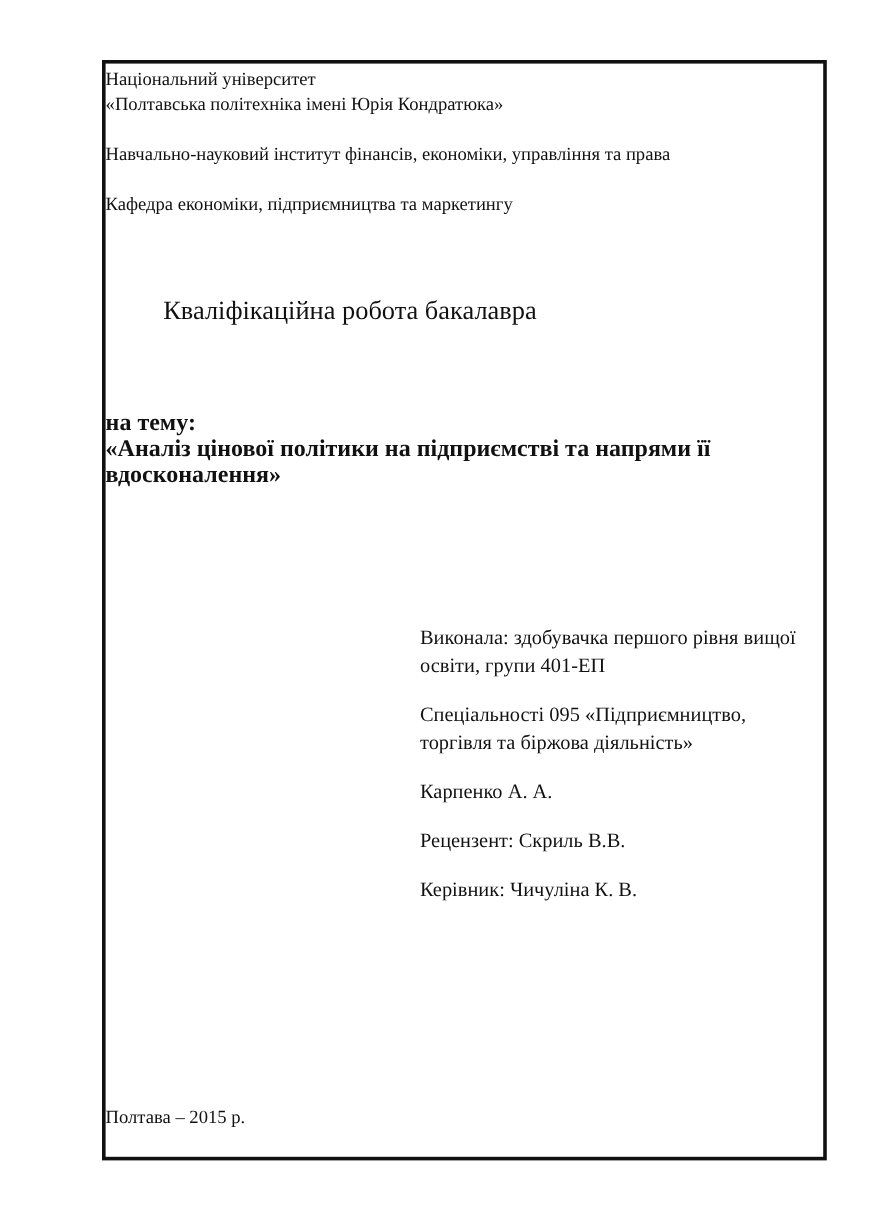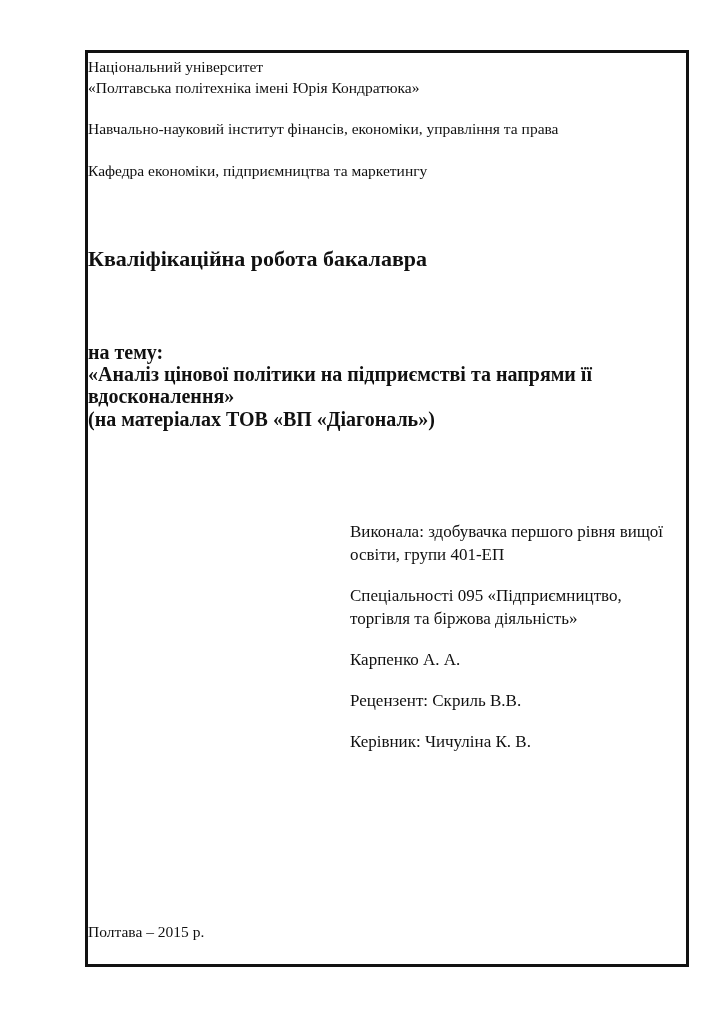--- a/index.html
+++ b/index.html
@@ -1,40 +1,39 @@
 <!DOCTYPE html>
 <html><head>
   <meta charset="utf-8">
   <style>
     html, body { margin: 0; padding: 0; background: #ffffff; }
     body { width: 724px; height: 1024px; position: relative; overflow: hidden;
            font-family: "Liberation Serif", "DejaVu Serif", serif; color: #111; }
     .frame { position: absolute; left: 85px; top: 50px; width: 598px; height: 911px;
              border: 3px solid #111; box-sizing: content-box; }
     .line { position: absolute; left: 0; right: 12px; text-align: left; font-size: 15.5px; line-height: 20px; white-space: nowrap; }
-    .title { font-size: 22px; font-weight: bold; line-height: 26px; }
+    .title { font-size: 22px; font-weight: normal; line-height: 26px; padding-left: 48px; }
     .topic { font-size: 20px; font-weight: bold; line-height: 23px; }
     .info { position: absolute; left: 262px; width: 340px; font-size: 17px; line-height: 23px; }
     .info p { margin: 0; }
   </style>
 </head>
 <body>
 
 <div class="frame">
   <div class="line" style="top:4px">Національний університет</div>
   <div class="line" style="top:25px">«Полтавська політехніка імені Юрія Кондратюка»</div>
   <div class="line" style="top:66px">Навчально-науковий інститут фінансів, економіки, управління та права</div>
   <div class="line" style="top:108px">Кафедра економіки, підприємництва та маркетингу</div>
 
   <div class="line title" style="top:193px">Кваліфікаційна робота бакалавра</div>
 
   <div class="line topic" style="top:288px">на тему:</div>
   <div class="line topic" style="top:310px">«Аналіз цінової політики на підприємстві та напрями її</div>
   <div class="line topic" style="top:332px">вдосконалення»</div>
-  <div class="line topic" style="top:355px">(на матеріалах ТОВ «ВП «Діагональ»)</div>
 
   <div class="info" style="top:467px">
     <p>Виконала: здобувачка першого рівня вищої</p>
     <p>освіти, групи 401-ЕП</p>
     <p style="margin-top:18px">Спеціальності 095 «Підприємництво,</p>
     <p>торгівля та біржова діяльність»</p>
     <p style="margin-top:18px">Карпенко А. А.</p>
     <p style="margin-top:18px">Рецензент: Скриль В.В.</p>
     <p style="margin-top:18px">Керівник: Чичуліна К. В.</p>
   </div>

